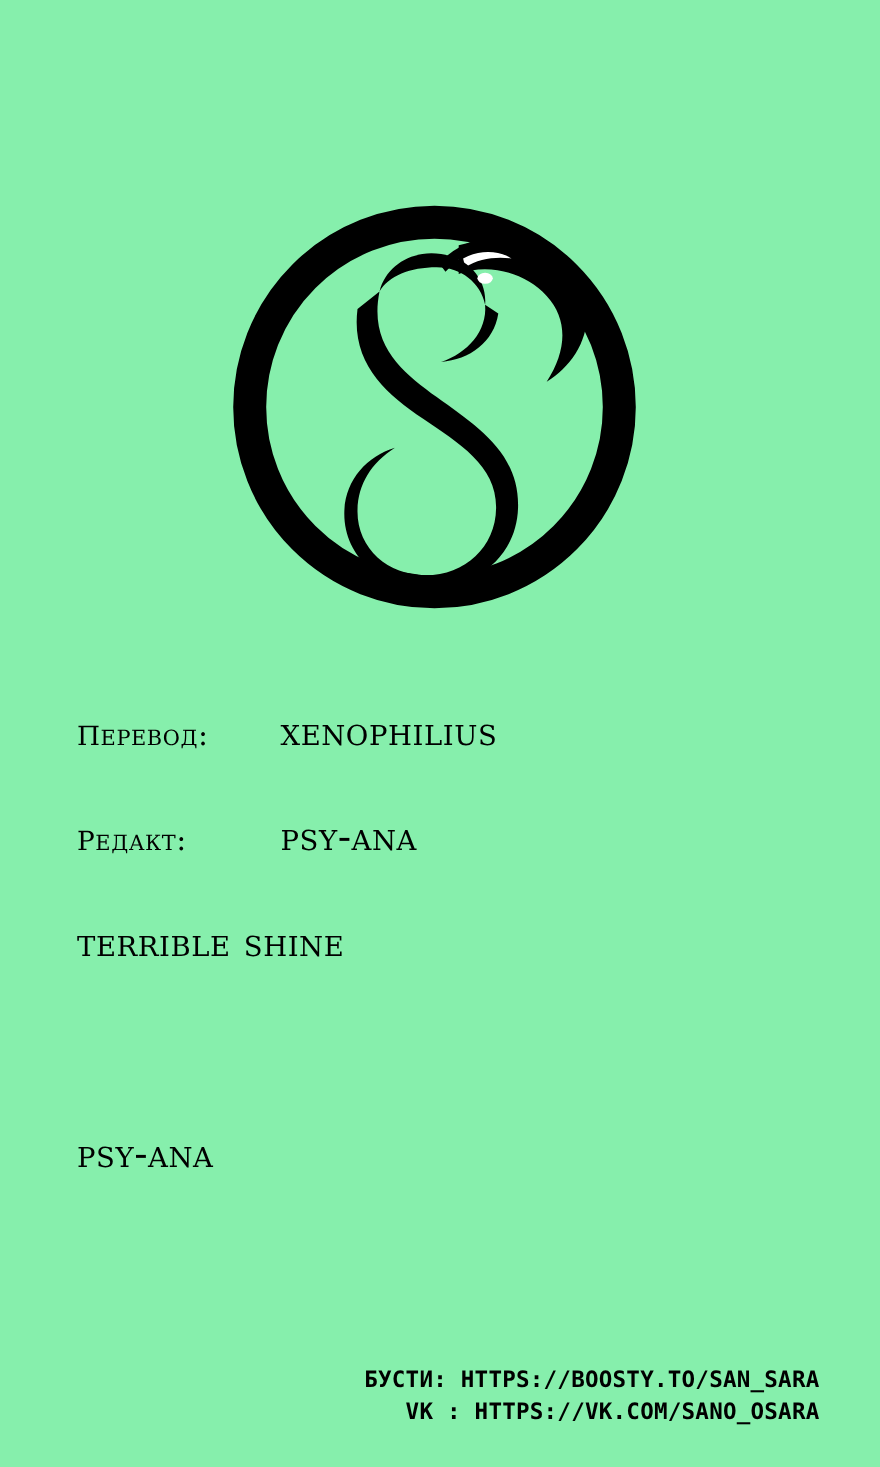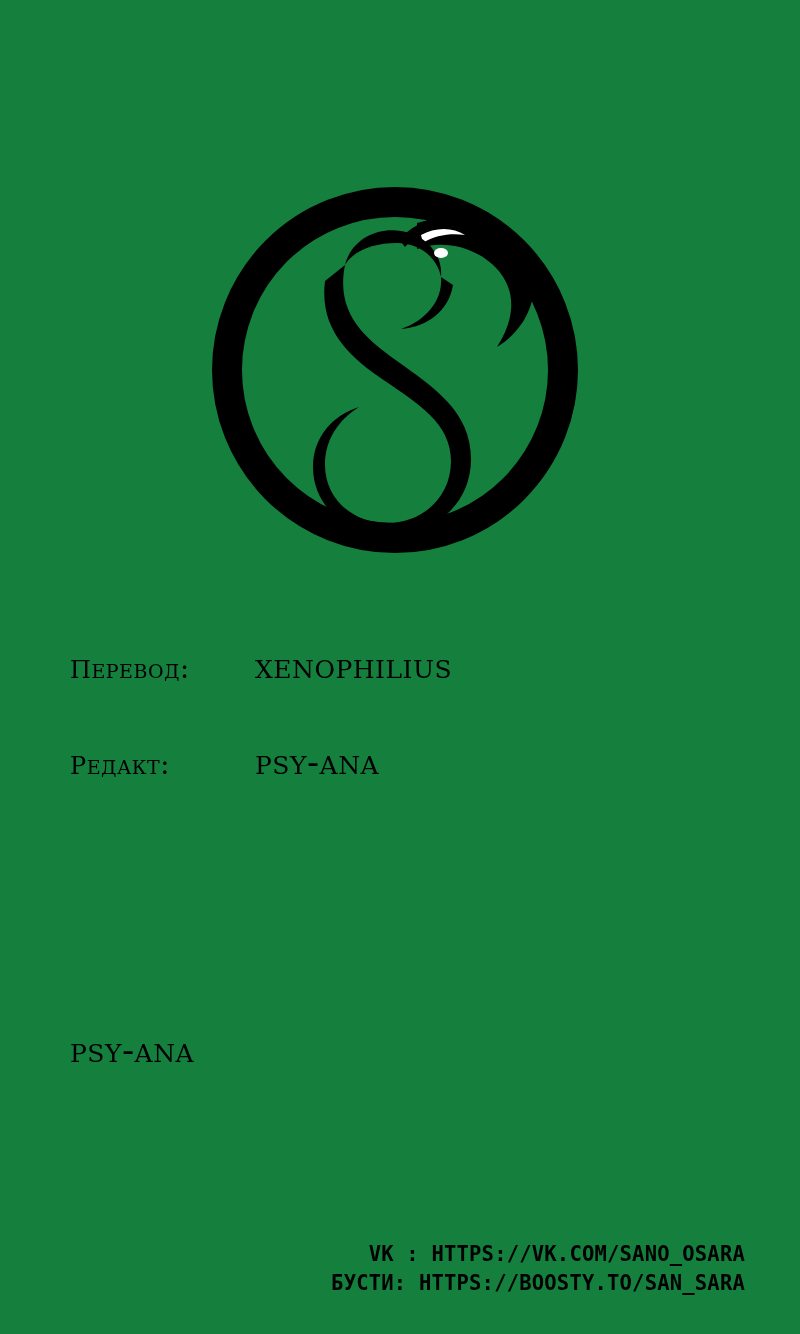--- a/index.html
+++ b/index.html
@@ -12,21 +12,21 @@
     height: 1334px;
     position: relative;
     font-family: "DejaVu Serif", serif;
     color: #000000;
     overflow: hidden;
   }
 
   .page {
     position: absolute;
     inset: 0;
-    background: #15803d;
+    background: #86efac;
   }
 
   
   .logo-wrap {
     position: absolute;
     left: 0;
     top: 95px;
     width: 800px;
     height: 500px;
     display: flex;
@@ -127,30 +127,31 @@
       <div class="credit-role">Перевод:</div>
       <div class="credit-name">Xenophilius</div>
     </div>
 
     <div class="credit-row">
       <div class="credit-role">Редакт:</div>
       <div class="credit-name">Psy-ana</div>
     </div>
 
     <div class="credit-row">
+      <div class="credit-name">Terrible Shine</div>
     </div>
 
 
     <div class="credit-row">
     </div>
 
     <div class="credit-row">
       <div class="credit-name">Psy-ana</div>
     </div>
 
   </div>
 
   <div class="footer">
+    <div>Бусти: HTTPS://BOOSTY.TO/SAN_SARA</div>
     <div>VK : HTTPS://VK.COM/SANO_OSARA</div>
-    <div>Бусти: HTTPS://BOOSTY.TO/SAN_SARA</div>
   </div>
 
 </div>
 
 </body></html>

